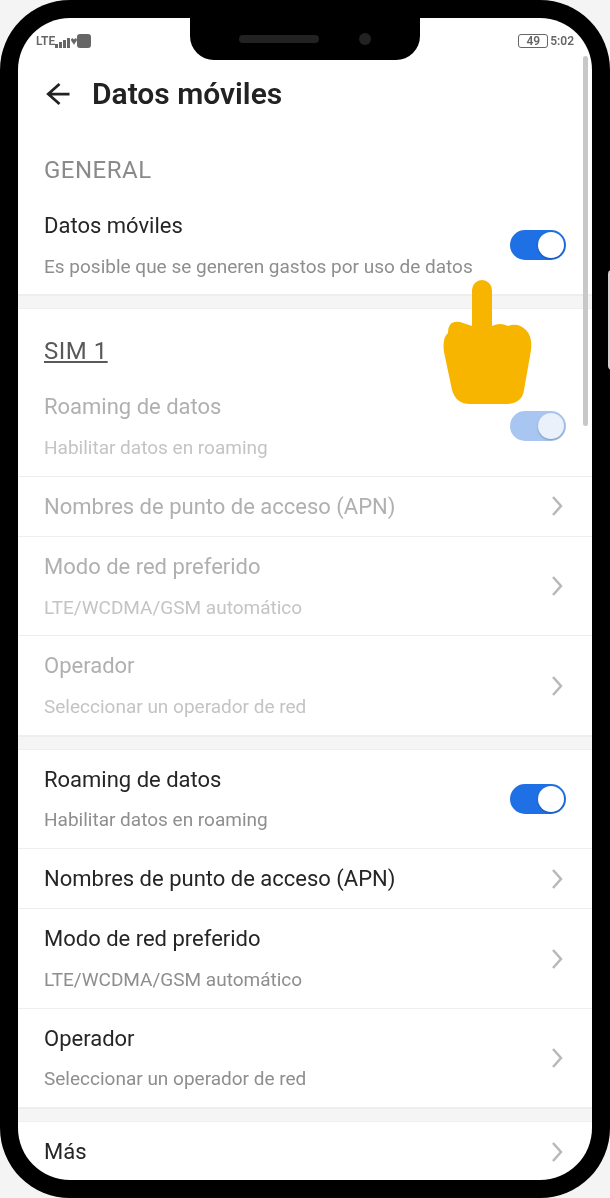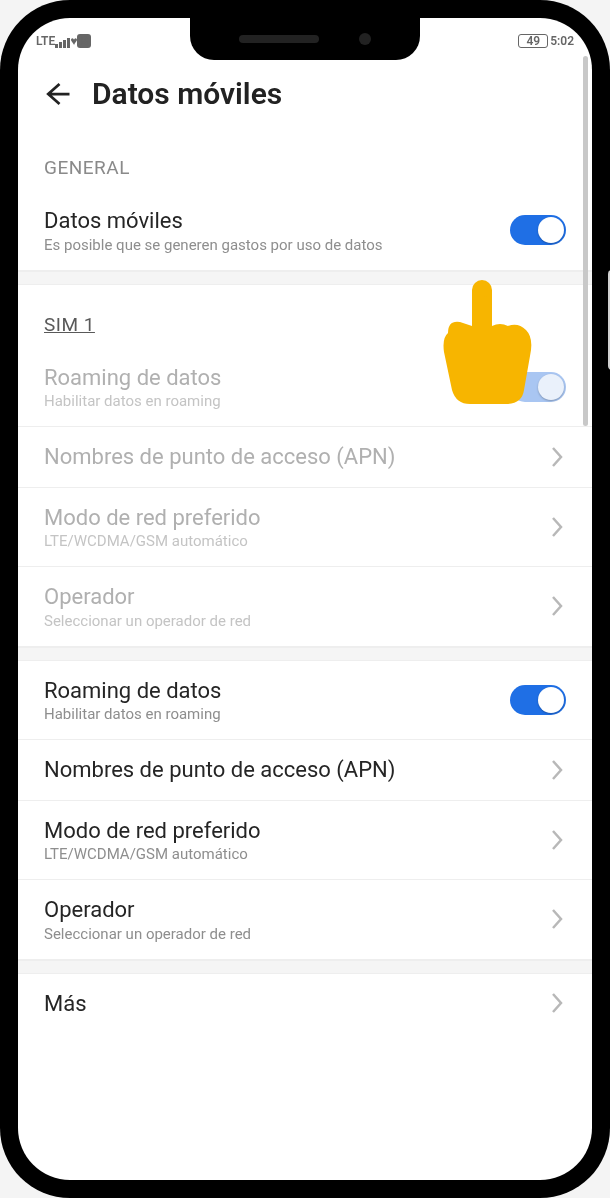--- a/index.html
+++ b/index.html
@@ -91,36 +91,36 @@
   .page-title { font-size:30px; font-weight:600; color:#222; }
 
   
   .content {
     position:absolute;
     top:110px; left:0; right:0; bottom:0;
     overflow:hidden;
   }
   .section-header {
     padding: 28px 26px 12px 26px;
-    font-size: 19px;
+    font-size: 24px;
     color:#8a8a8a;
     letter-spacing: 0.5px;
   }
   .section-header.dark { color:#595959;text-decoration:underline; }
 
   .row {
     display:flex;
     align-items:center;
     padding: 16px 26px 16px 26px;
     border-bottom: 1px solid #eee;
     gap:14px;
   }
   .row .txt { flex:1; min-width:0; }
   .row .title { font-size:22px; color:#252525; line-height:1.25; }
-  .row .sub   { font-size:15px; color:#8e8e8e; margin-top:1px; line-height:1.2;}
+  .row .sub   { font-size:19px; color:#8e8e8e; margin-top:16px; line-height:1.2;}
   .row.disabled .title { color:#b0b0b0; }
   .row.disabled .sub   { color:#c4c4c4; }
   .row.single .title { font-size:22px; }
   .row:last-child { border-bottom:none;justify-content:space-between; }
 
   .chevron { width:18px; display:flex; align-items:center; justify-content:center; color:#b8b8b8; }
   .chevron svg{ width:12px; height:22px; stroke:#b8b8b8; stroke-width:2.5; fill:none; }
 
   .toggle {
     position:relative;

